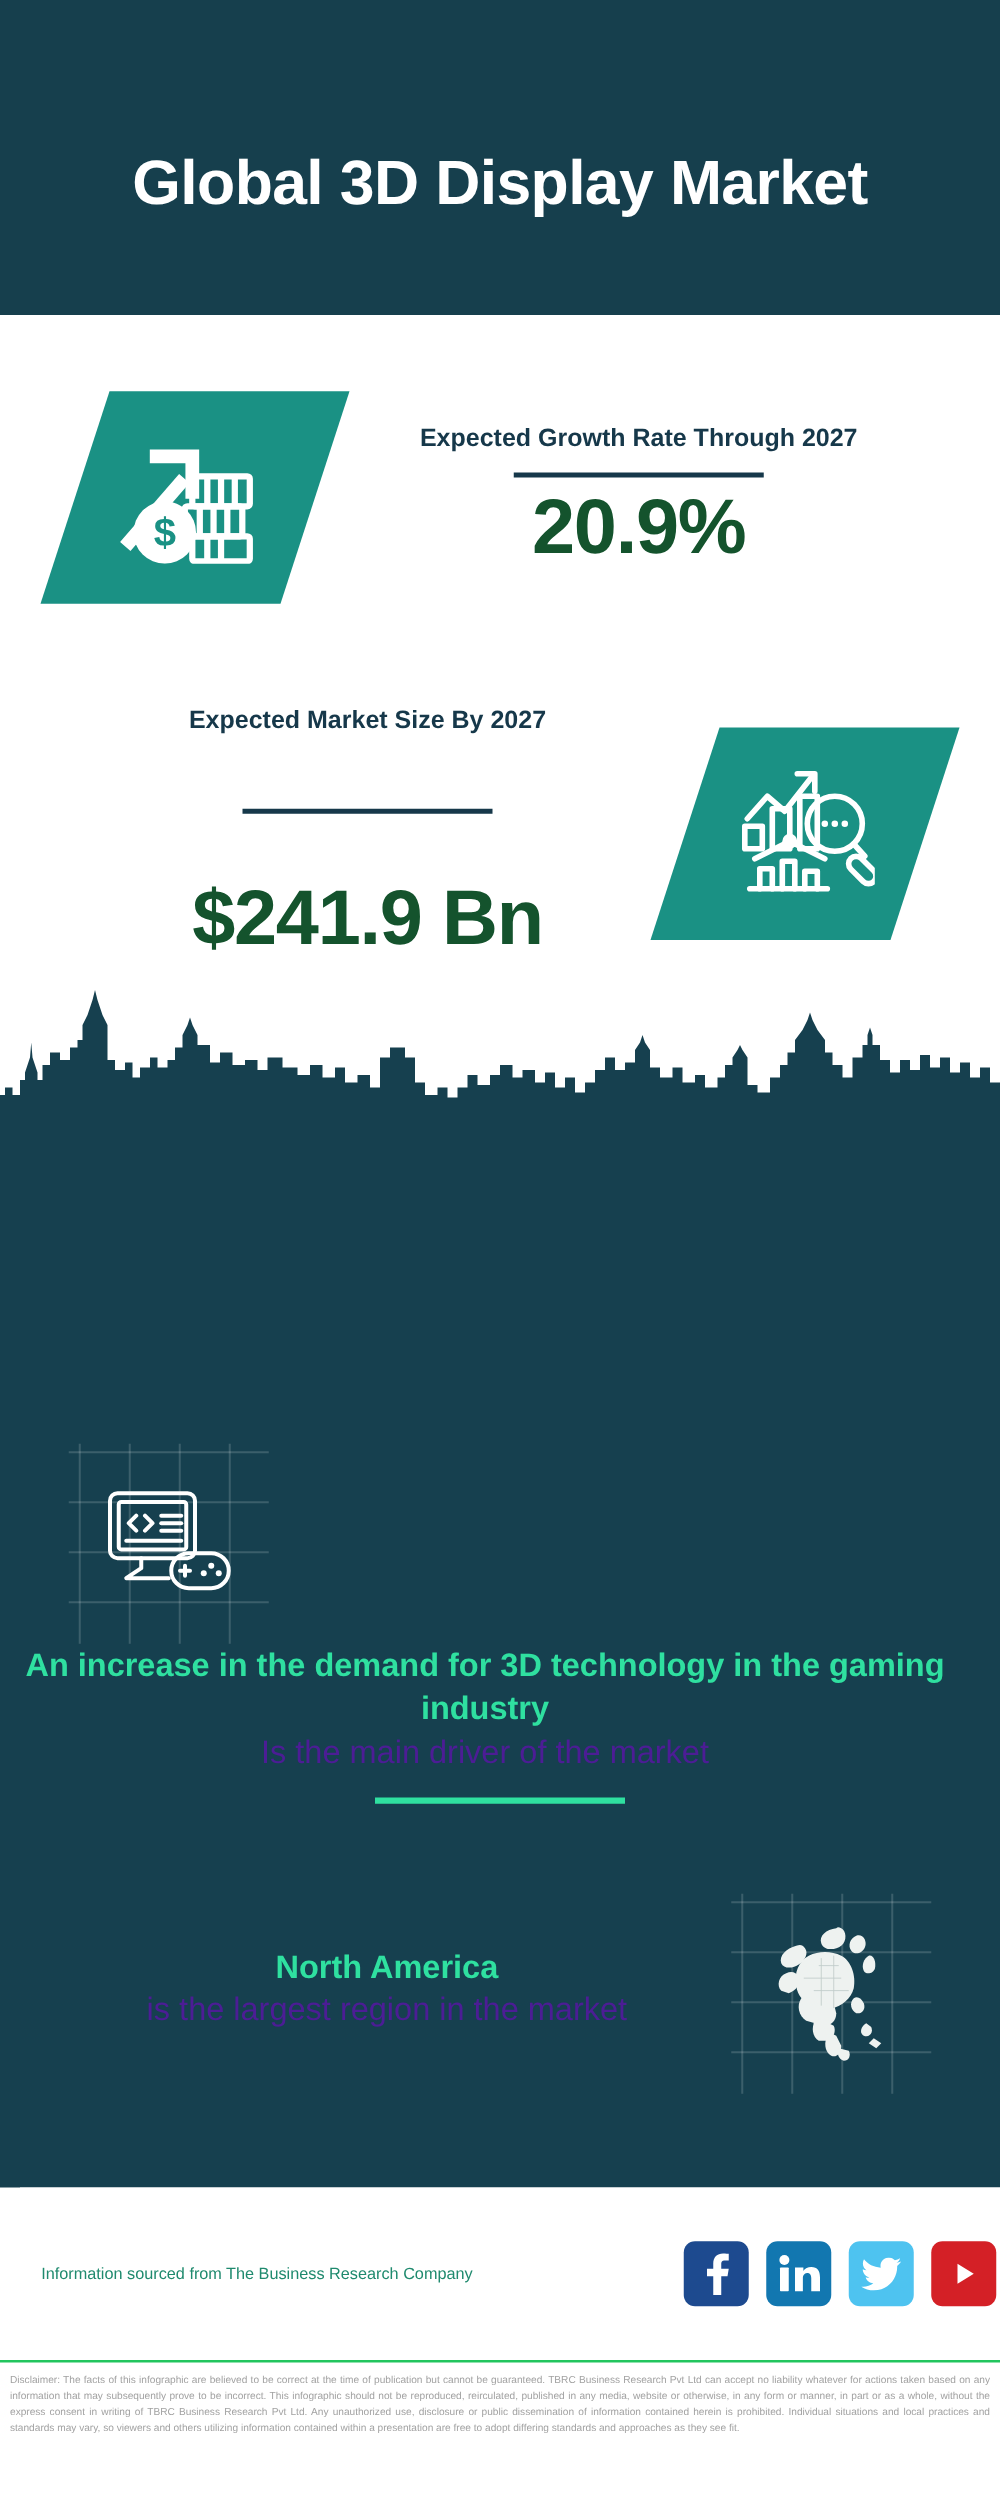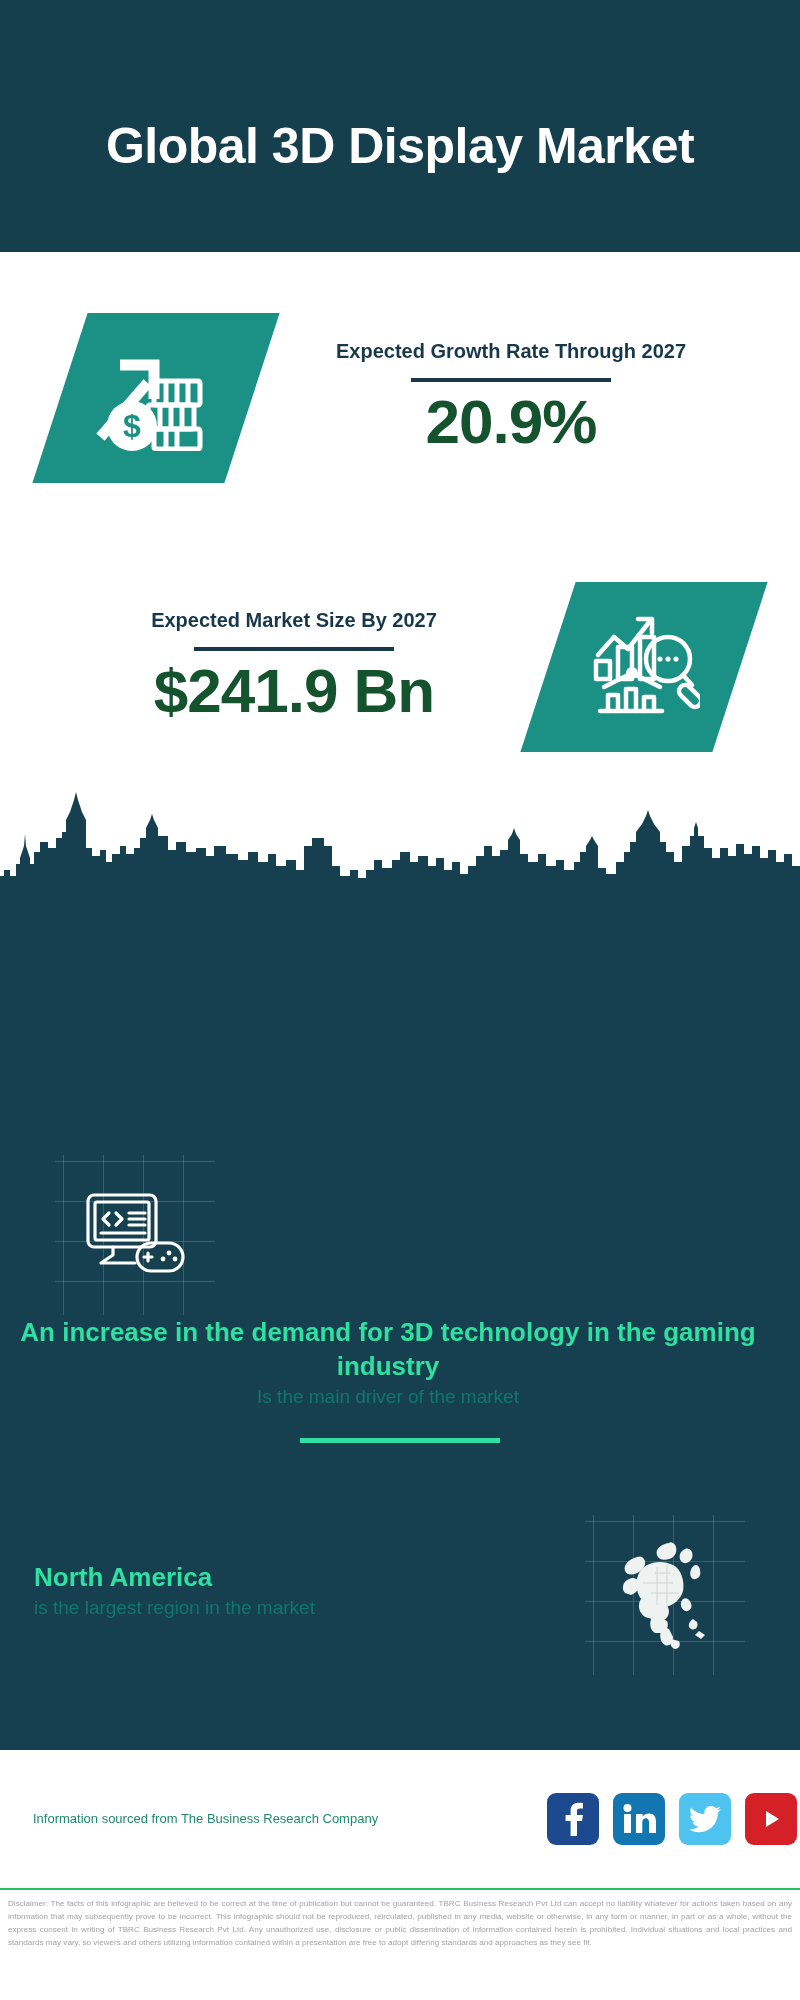--- a/index.html
+++ b/index.html
@@ -93,20 +93,21 @@
     width: 800px; height: 246px;
     display: flex;
     align-items: center;
   }
   .stat2 .text-col {
     flex: 1;
     display: flex;
     flex-direction: column;
     align-items: center;
     padding-left: 40px;
+    gap: 44px;
   }
   .stat2 .badge-wrap { margin-right: 60px; }
 
   
   .dark-panel {
     position: absolute;
     left: 0; top: 888px;
     width: 800px; height: 862px;
     background: #16404f;
   }
@@ -152,22 +153,22 @@
     padding: 0 34px 0 10px;
   }
   .accent-line {
     color: #2fe0a0;
     font-size: 26px;
     font-weight: bold;
     line-height: 1.32;
     display: block;
   }
   .plain-line {
-    color: #0f766e;
-    font-size: 19px;
+    color: #4c1d95;
+    font-size: 26px;
     font-weight: normal;
     line-height: 1.32;
     display: block;
   }
 
   
   .rule-green {
     position: absolute;
     left: 50%; top: 1438px;
     transform: translateX(-50%);
@@ -178,20 +179,21 @@
   
   .region {
     position: absolute;
     left: 0; top: 1490px;
     width: 800px; height: 200px;
     display: flex;
     align-items: center;
   }
   .region-text {
     flex: 1;
+    text-align: center;
     padding-left: 34px;
   }
   .region .icon-tile { margin-left: 0; margin-right: 55px; }
 
   
   .footer-bar {
     position: absolute;
     left: 16px; top: 1750px;
     width: 800px; height: 138px;
     background: #ffffff;

